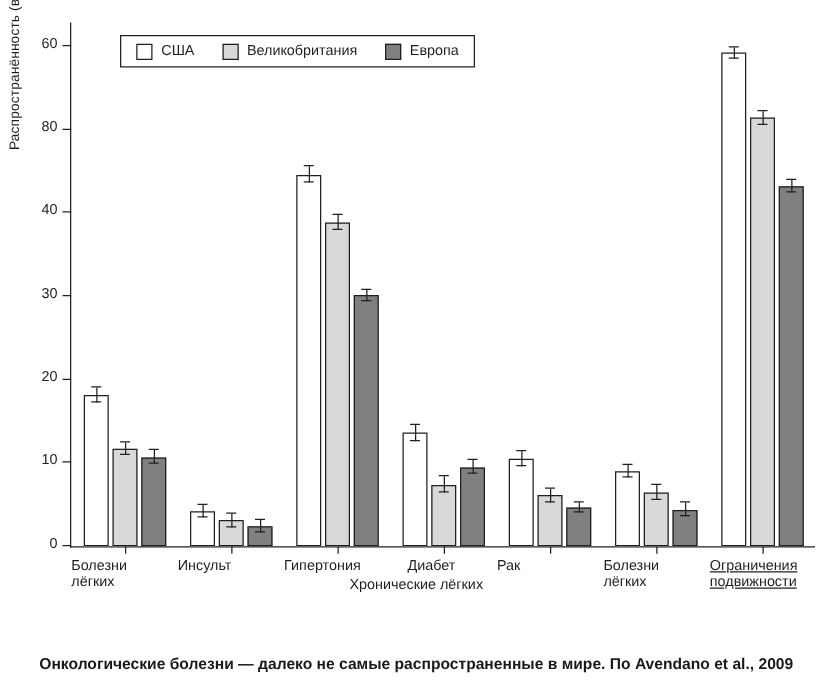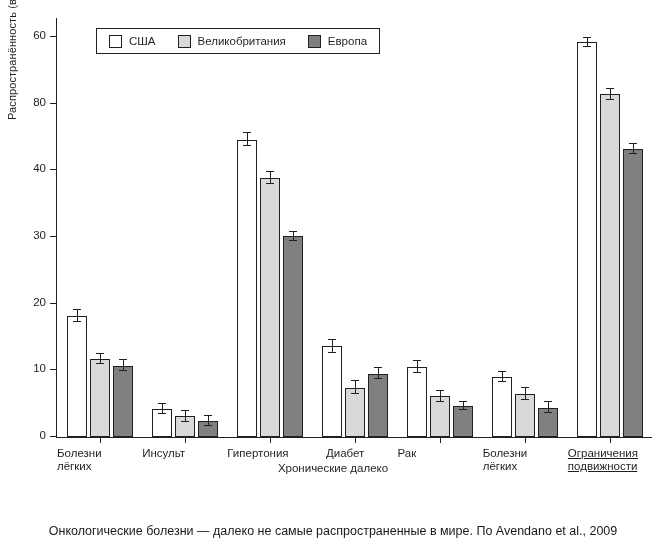--- a/index.html
+++ b/index.html
@@ -145,21 +145,21 @@
   }
 
   
   .caption {
     position: absolute;
     left: 0;
     top: 524px;
     width: 666px;
     text-align: center;
     font-size: 12.5px;
-    font-weight: normal;
+    font-weight: bold;
     color: #1a1a1a;
   }
 </style>
 </head>
 <body>
 
 <div id="root">
 
   <div class="chart-area">
 
@@ -298,21 +298,21 @@
         <div class="bar" style="left: 543.429px; width: 20px; height: 342.667px; background: rgb(217, 217, 217);"></div>
         <div class="err" style="left: 553.429px; bottom: 337.333px; height: 10.6667px;"></div>
         <div class="err-cap" style="left: 549.429px; width: 8px; bottom: 337.333px;"></div>
         <div class="err-cap" style="left: 549.429px; width: 8px; bottom: 348px;"></div>
         <div class="bar" style="left: 566.429px; width: 20px; height: 288px; background: rgb(128, 128, 128);"></div>
         <div class="err" style="left: 576.429px; bottom: 283.333px; height: 9.33333px;"></div>
         <div class="err-cap" style="left: 572.429px; width: 8px; bottom: 283.333px;"></div>
         <div class="err-cap" style="left: 572.429px; width: 8px; bottom: 292.667px;"></div>
       </div>
 
-    <div class="xlabel">Хронические далеко</div>
+    <div class="xlabel">Хронические лёгких</div>
 
     <div class="legend" id="legend">
         <div class="legend-item">
           <span class="legend-swatch" style="background: rgb(255, 255, 255);"></span>
           <span class="legend-text">США</span>
         </div>
         <div class="legend-item">
           <span class="legend-swatch" style="background: rgb(217, 217, 217);"></span>
           <span class="legend-text">Великобритания</span>
         </div>

